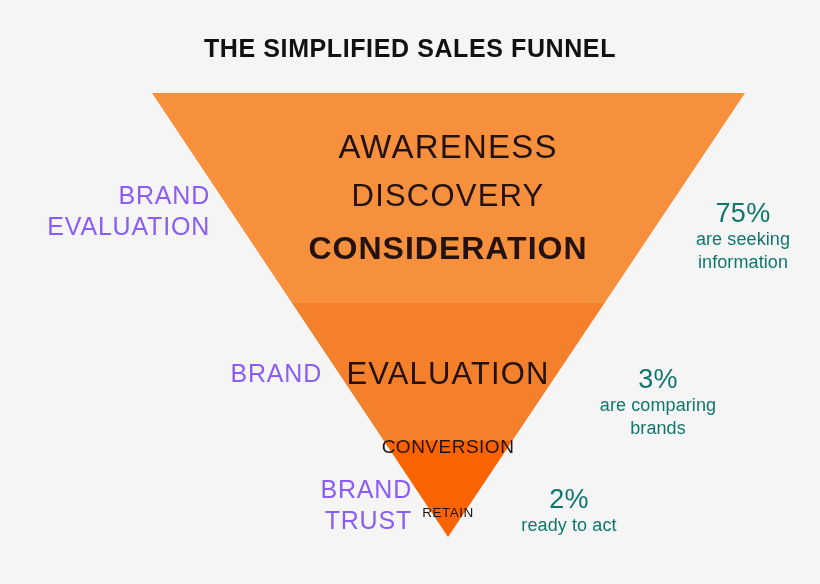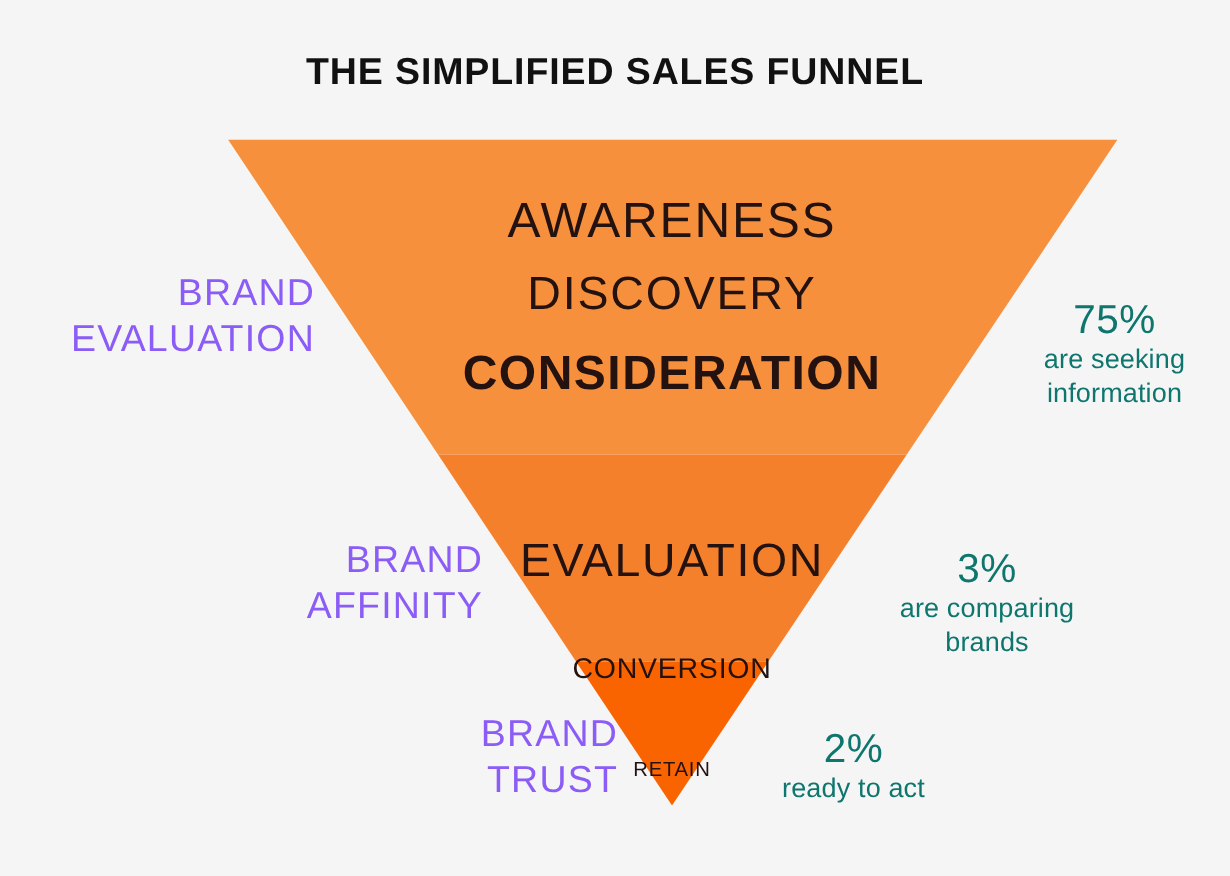--- a/index.html
+++ b/index.html
@@ -144,21 +144,20 @@
   <div class="funnel-label" id="lbl-evaluation">EVALUATION</div>
   <div class="funnel-label" id="lbl-conversion">CONVERSION</div>
   <div class="funnel-label" id="lbl-retain">RETAIN</div>
 
   <div class="stage-label" id="stage-knowledge">
     <span>BRAND</span><br>
     <span>EVALUATION</span>
   </div>
   <div class="stage-label" id="stage-affinity">
     <span>BRAND</span><br>
-    <span>AFFINITY</span>
   </div>
   <div class="stage-label" id="stage-trust">
     <span>BRAND</span><br>
     <span>TRUST</span>
   </div>
 
   <div class="stat" id="stat-awareness">
     <span class="stat-value">75%</span>
     <span class="stat-desc">
       <span>are seeking</span><br>

